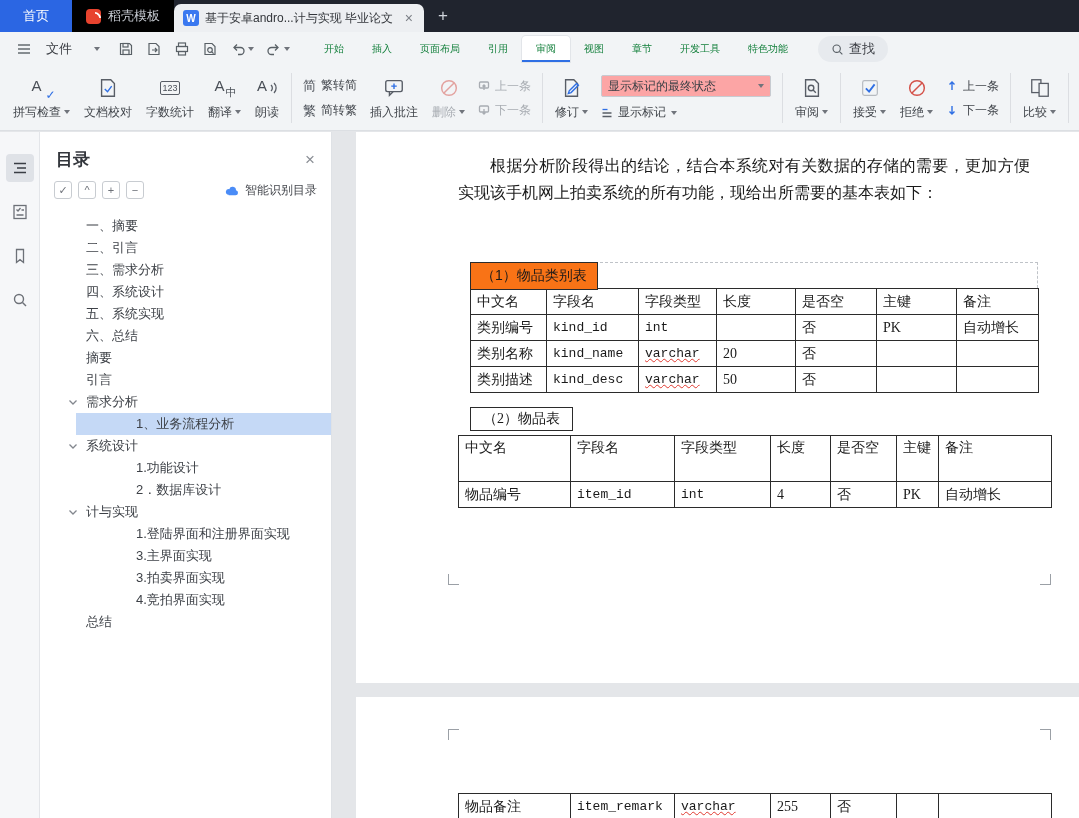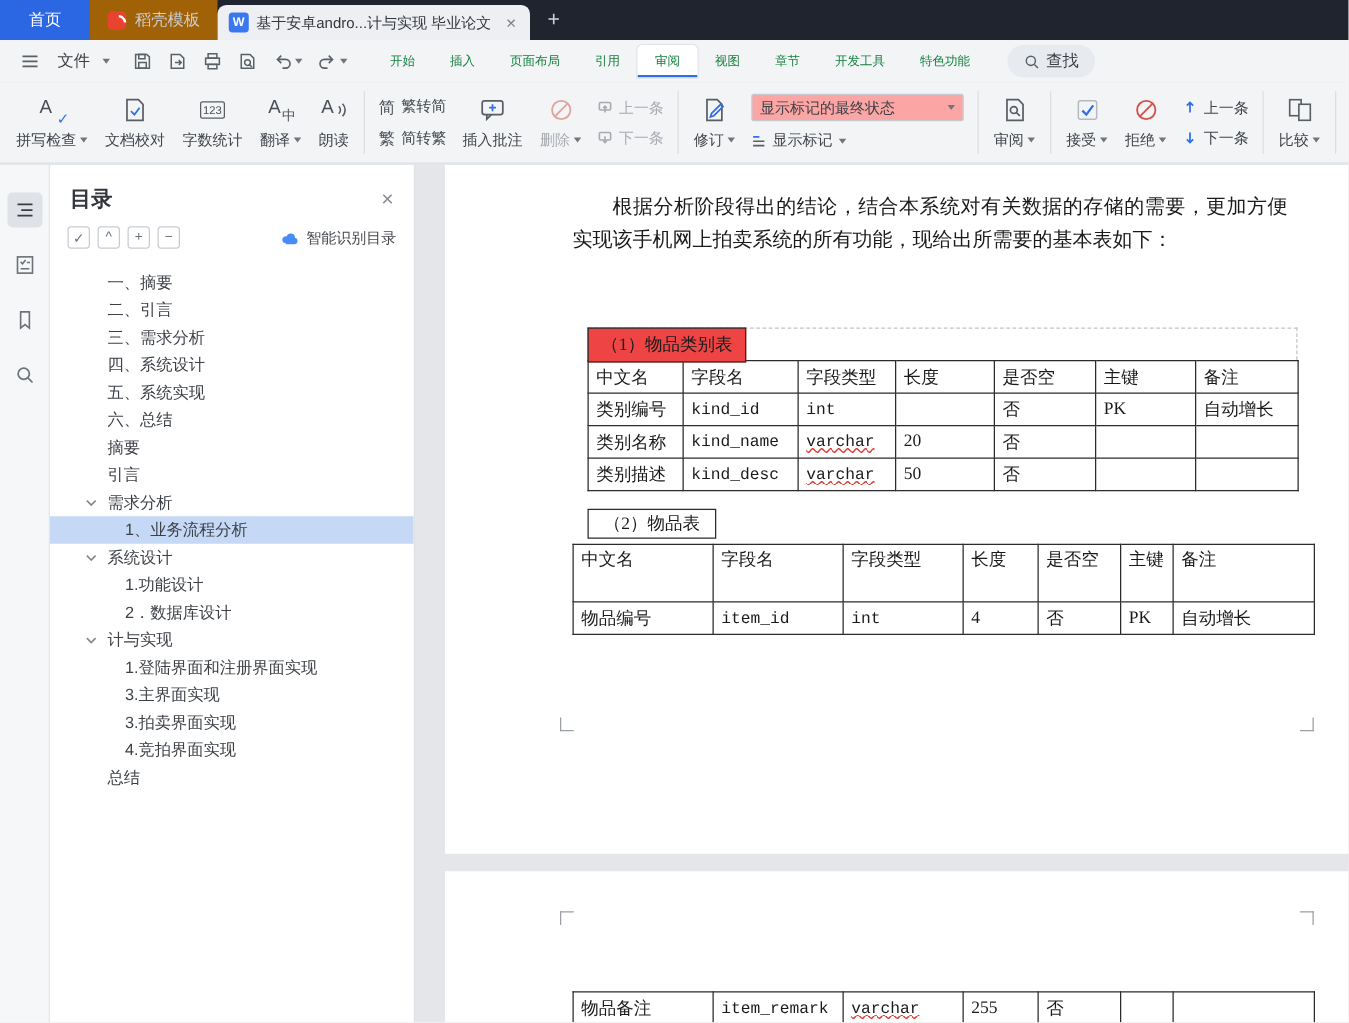--- a/index.html
+++ b/index.html
@@ -2,33 +2,33 @@
 <html><head>
 <meta charset="utf-8">
 <style>
   * { margin:0; padding:0; box-sizing:border-box; }
   body { font-family:"Liberation Sans",sans-serif; }
   #app { position:relative; width:1079px; height:818px; background:#e4e6e9; overflow:hidden; font-family:"Liberation Sans",sans-serif; }
 
   
   .tabbar { position:absolute; top:0; left:0; right:0; height:32px; background:#20242e; display:flex; align-items:stretch; }
   .tab-home { width:72px; background:#2b66e3; color:#fff; display:flex; align-items:center; justify-content:center; font-size:13px; }
-  .tab-docer { display:flex; align-items:center; gap:7px; padding:0 14px; color:#c9cdd4; font-size:13px; background:#a16207; }
+  .tab-docer { display:flex; align-items:center; gap:7px; padding:0 14px; color:#c9cdd4; font-size:13px; background:#000000; }
   .docer-ic { width:15px; height:15px; border-radius:4px; background:#e8432e; position:relative; }
   .docer-ic::after { content:""; position:absolute; left:3px; top:3px; width:8px; height:8px; border:2px solid #fff; border-color:#fff transparent transparent transparent; border-radius:50%; transform:rotate(45deg); }
   .tab-doc { width:250px; background:#edeff2; color:#33363b; display:flex; align-items:center; gap:6px; padding:0 9px; font-size:12px; border-radius:7px 7px 0 0; margin-top:4px; }
   .wicon { width:16px; height:16px; background:#3a78f0; color:#fff; border-radius:3px; font-size:10px; font-weight:bold; display:flex; align-items:center; justify-content:center; flex:0 0 auto; }
   .tab-doc-label { white-space:nowrap; overflow:hidden; }
   .tab-close { margin-left:auto; color:#7b7f86; font-size:14px; padding:0 2px; }
   .tab-new { width:38px; color:#cfd3da; font-size:17px; display:flex; align-items:center; justify-content:center; }
 
   
   .menubar { position:absolute; top:32px; left:0; right:0; height:34px; background:#f2f4f6; display:flex; align-items:center; padding:0 10px; }
   .hamb { padding:4px 6px; display:flex; }
-  .file-btn { display:flex; align-items:center; gap:10px; font-size:13px; color:#3b3e44; padding:4px 8px; }
+  .file-btn { display:flex; align-items:center; gap:22px; font-size:13px; color:#3b3e44; padding:4px 8px; }
   .caret { width:0; height:0; border-left:3.5px solid transparent; border-right:3.5px solid transparent; border-top:4px solid #70747b; display:inline-block; }
   .qa-icons { display:flex; align-items:center; gap:12px; margin:0 10px; }
   .qa-btn { display:flex; align-items:center; gap:2px; }
   .menu-items { display:flex; align-items:center; margin-left:10px; height:34px; }
   .menu-item { padding:6px 14px; font-size:10px; color:#15803d; border-radius:4px 4px 0 0; }
   .menu-item.active { background:#fff; box-shadow:inset 0 -2px 0 #2f6fe4, 0 0 0 1px #e2e5e9; }
   .search-pill { margin-left:16px; display:flex; align-items:center; gap:5px; background:#e7eaee; border-radius:14px; padding:4px 13px; font-size:13px; color:#3b3e44; }
 
   
   .ribbon { position:absolute; top:66px; left:0; right:0; height:65px; background:#f2f4f6; border-bottom:1px solid #dcdfe3; display:flex; align-items:center; padding:0 6px; overflow:hidden; white-space:nowrap; }
@@ -56,33 +56,33 @@
 
   .tocpanel { width:292px; background:#fff; border-right:1px solid #dfe2e6; display:flex; flex-direction:column; flex:0 0 auto; }
   .toc-head { display:flex; align-items:center; padding:16px 16px 6px; }
   .toc-title { font-size:17px; color:#33363c; font-weight:600; }
   .toc-close { margin-left:auto; color:#8a8e95; font-size:17px; line-height:1; }
   .toc-tools { display:flex; align-items:center; padding:4px 14px 10px; gap:6px; }
   .tool-box { width:18px; height:18px; border:1px solid #c8ccd1; border-radius:3px; display:flex; align-items:center; justify-content:center; font-size:11px; color:#6d7178; background:#fff; }
   .smart { margin-left:auto; display:flex; align-items:center; gap:5px; font-size:12px; color:#46494f; }
   .toc-list { flex:1; overflow:hidden; padding-top:6px; }
   .toc-item { position:relative; height:22px; line-height:22px; font-size:13px; color:#3d4147; padding-left:46px; white-space:nowrap; }
-  .toc-item.lv2 { padding-left:60px; }
+  .toc-item.lv2 { padding-left:60px;margin-left:36px; }
   .toc-item.sel { background:#c5d9f6; }
   .toc-item .chev { position:absolute; left:28px; top:7px; }
 
   .docarea { flex:1; position:relative; overflow:hidden; background:#e4e6e9; }
   .page { position:absolute; left:24px; width:766px; background:#fff; }
   #page1 { top:0; height:551px; }
   #page2 { top:565px; height:300px; }
   .pagebody { padding:20px 0 0 102px; }
   .para { width:572px; font-family:"Liberation Serif",serif; font-size:16px; line-height:27px; color:#1a1a1a; text-indent:2em; text-align:justify; }
 
   .cap1row { margin:56px 0 0 12px; width:568px; height:26px; border:1px dashed #bfc3c8; border-bottom:none; display:flex; }
-  .capbox { display:inline-flex; align-items:center; border:1px solid #2b2b2b; background:#ef4444; padding:0 10px; font-size:14px; font-family:Liberation Serif, serif; color:#1a1a1a; margin:-1px 0 -1px -1px; height:28px; }
+  .capbox { display:inline-flex; align-items:center; border:1px solid #2b2b2b; background:#f97316; padding:0 10px; font-size:14px; font-family:Liberation Sans, sans-serif; color:#1a1a1a; margin:-1px 0 -1px -1px; height:28px; }
   .cap2 { display:inline-flex; align-items:center; border:1px solid #2b2b2b; background:#fff; padding:2px 12px; font-size:14px; font-family:"Liberation Serif",serif; color:#1a1a1a; margin:14px 0 4px 12px; }
 
   table { border-collapse:collapse; }
   td { border:1px solid #2b2b2b; height:26px; padding:0 6px; font-family:"Liberation Serif",serif; font-size:14px; color:#1a1a1a; }
   .t2 td.hd { vertical-align:top; padding-top:3px; height:46px; }
   .code { font-family:"Liberation Mono",monospace; font-size:13px; }
   .sp { text-decoration:underline; text-decoration-style:wavy; text-decoration-color:#e0392f; text-decoration-thickness:1px; }
   #tbl1 { margin-left:12px; }
   #tbl2 { margin-left:0; }
   #tbl3 { position:absolute; left:102px; top:96px; }

